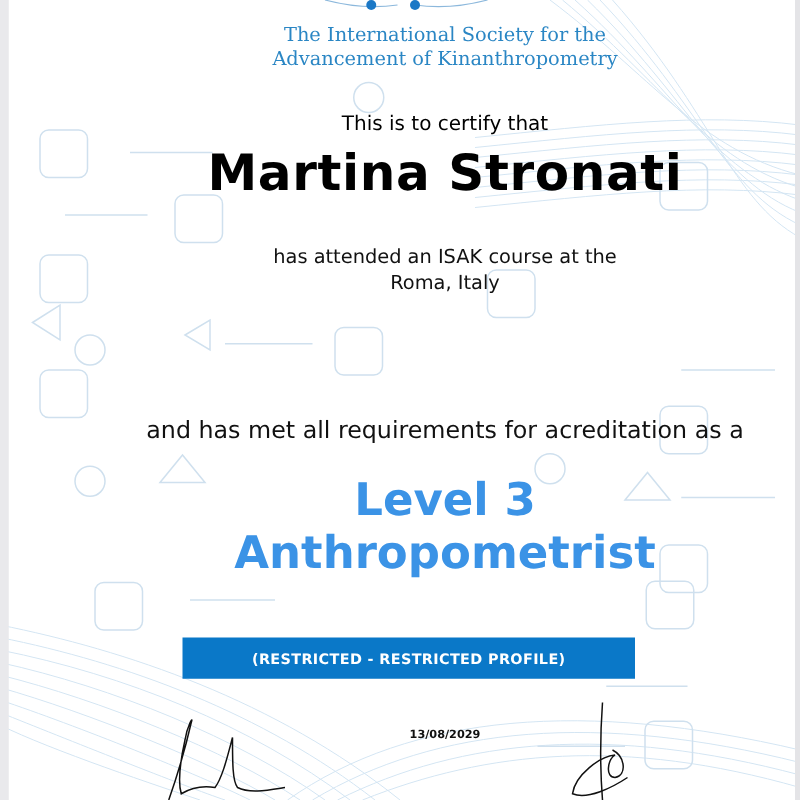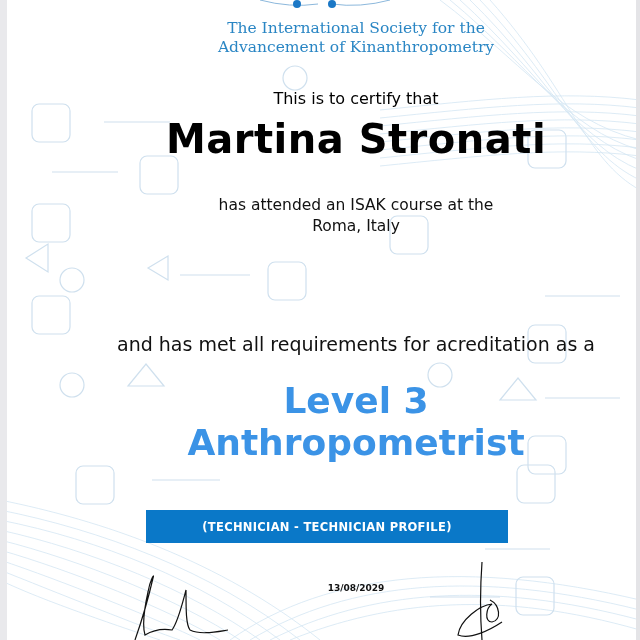--- a/index.html
+++ b/index.html
@@ -115,21 +115,21 @@
     <div>Roma, Italy</div>
   </div>
 
   <div class="center req">and has met all requirements for acreditation as a</div>
 
   <div class="center level">
     <div>Level 3</div>
     <div>Anthropometrist</div>
   </div>
 
-  <div class="banner">(TECHNICIAN - TECHNICIAN PROFILE)</div>
+  <div class="banner">(RESTRICTED - RESTRICTED PROFILE)</div>
 
   <div class="center valid">
     <div>13/08/2029</div>
   </div>
 
   <svg class="sig" style="left:120px;top:570px" width="110" height="70" viewBox="0 0 110 70">
     <path d="M15 70 C 22 50, 28 30, 33 8 C 35 2, 30 10, 28 22 C 24 40, 22 55, 25 65 C 30 62, 40 58, 52 60 C 58 52, 62 35, 66 20 C 66 40, 66 55, 70 60 C 80 65, 95 62, 108 60" fill="none" stroke="#111" stroke-width="1.2"></path>
   </svg>
 
   <svg class="sig" style="left:440px;top:560px" width="90" height="80" viewBox="0 0 90 80">

